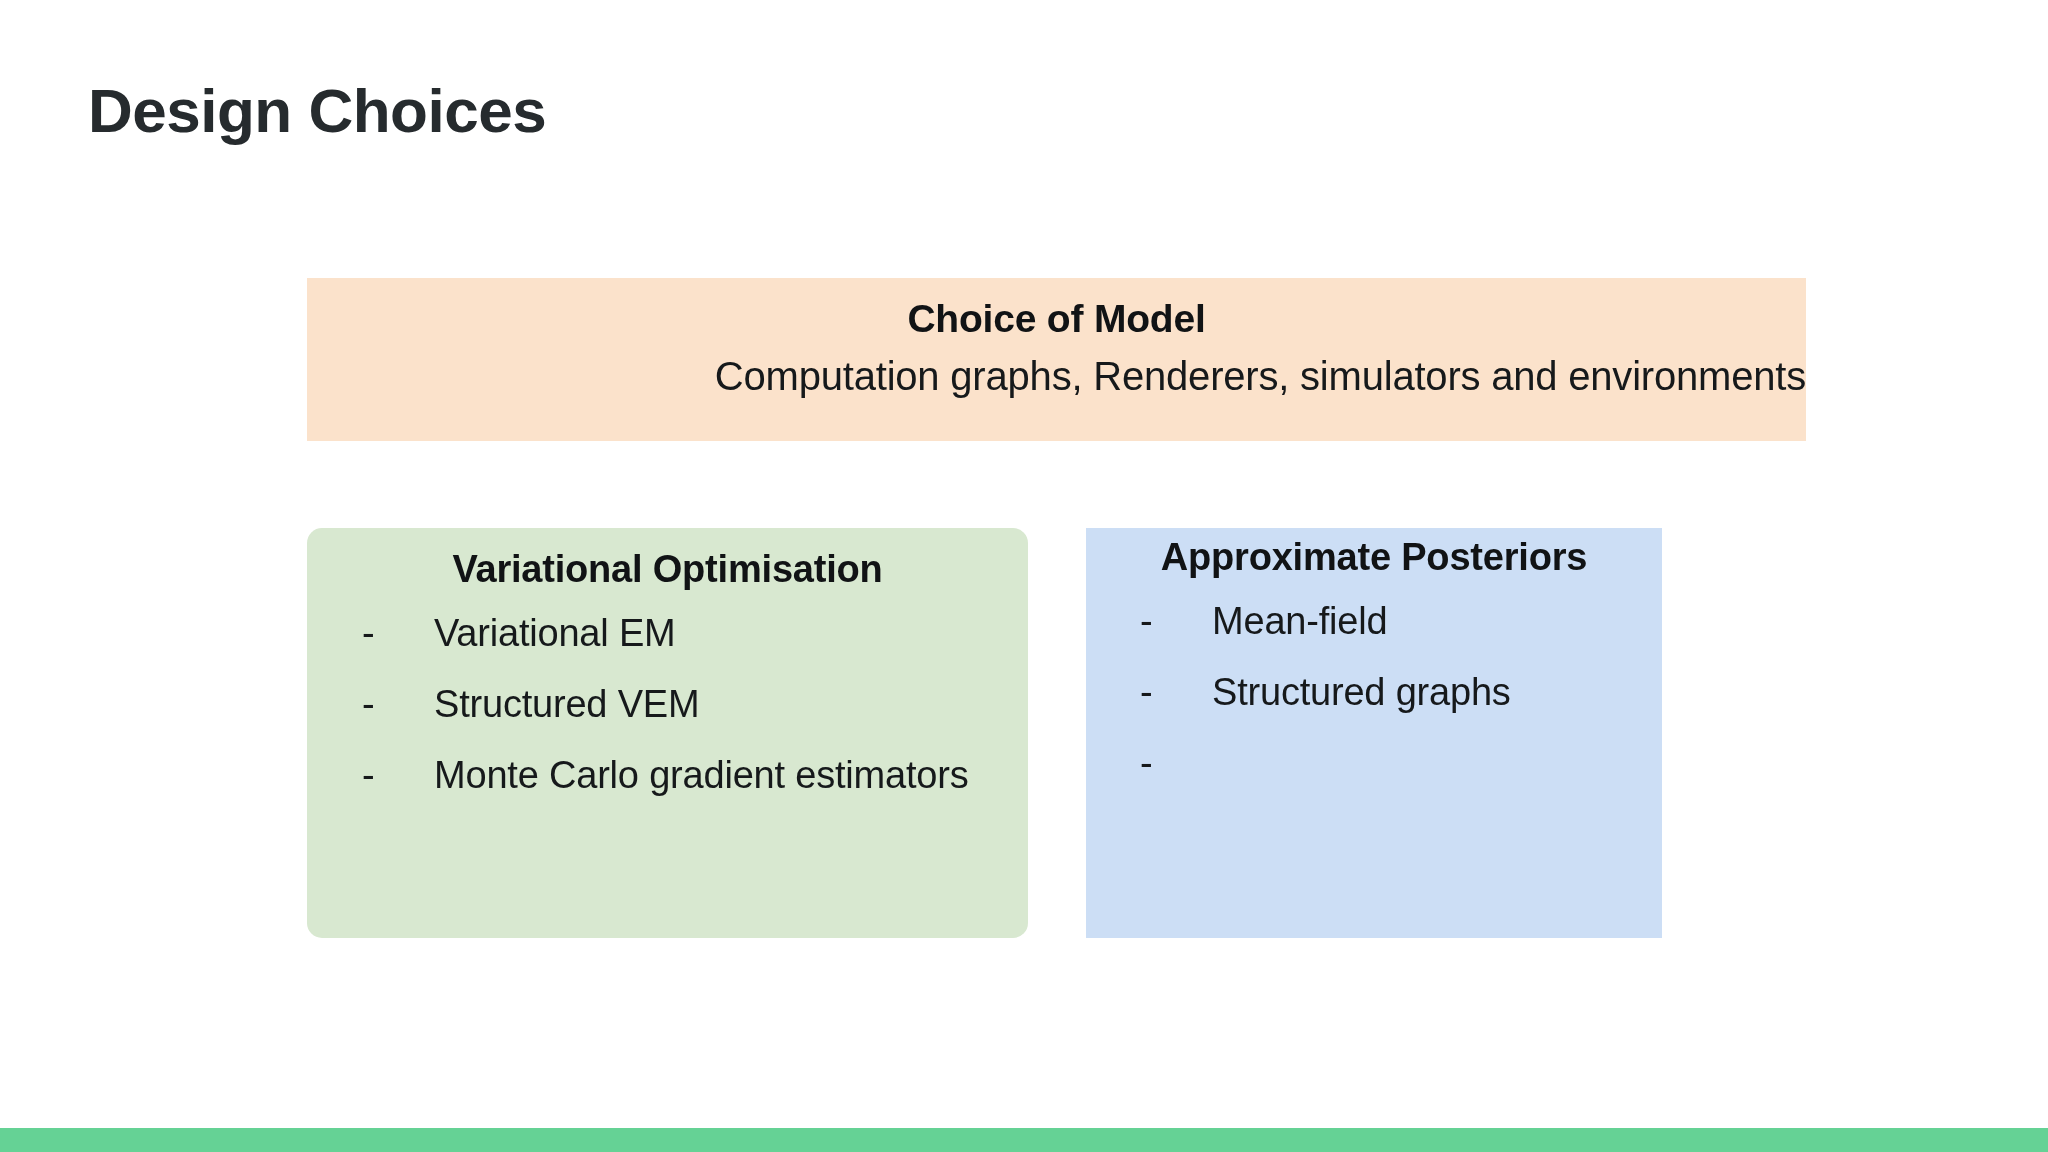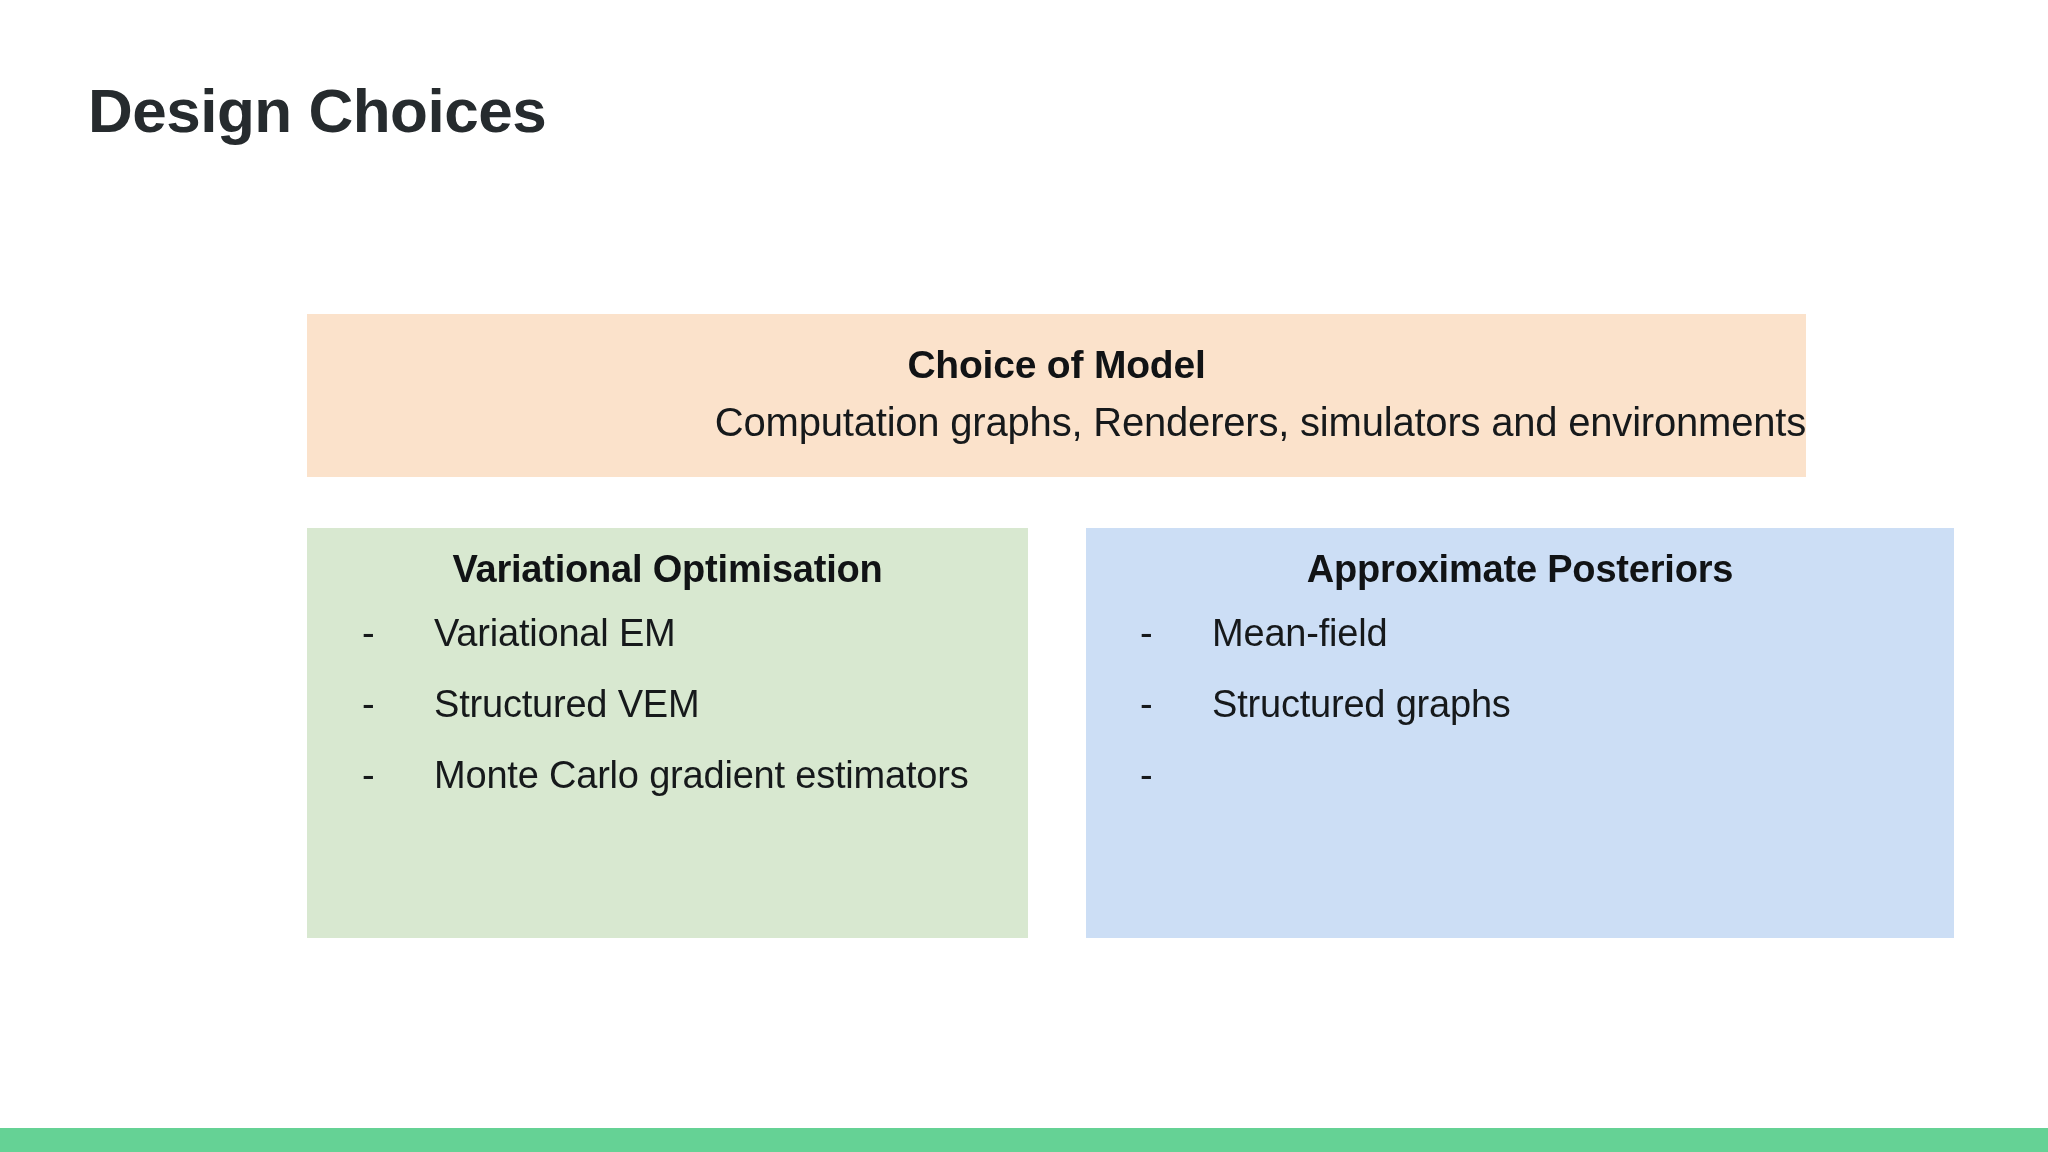--- a/index.html
+++ b/index.html
@@ -48,22 +48,21 @@
     white-space: nowrap;
   }
 
   
   .card-model {
     left: 307px;
     top: 278px;
     width: 1499px;
     height: 163px;
     background: #fbe2cb;
-    padding-top: 24px;
-    margin-top: 36px;
+    padding-top: 14px;
   }
   .card-model .card-title {
     font-size: 39px;
     line-height: 54px;
     letter-spacing: -0.2px;
   }
   .card-model .card-subtitle {
     text-align: right;
     font-size: 40px;
     line-height: 60px;
@@ -73,28 +72,28 @@
   }
 
   
   .card-vo {
     left: 307px;
     top: 528px;
     width: 721px;
     height: 410px;
     background: #d8e8d0;
     padding-top: 12px;
+    border-radius: 15px;
   }
   .card-ap {
     left: 1086px;
     top: 528px;
-    width: 868px;
+    width: 576px;
     height: 410px;
     background: #ccdef5;
-    padding-top: 12px;
   }
   .card-vo .card-title,
   .card-ap .card-title {
     font-size: 38px;
     line-height: 58px;
     letter-spacing: -0.2px;
   }
 
   .bullet-list {
     list-style: none;

